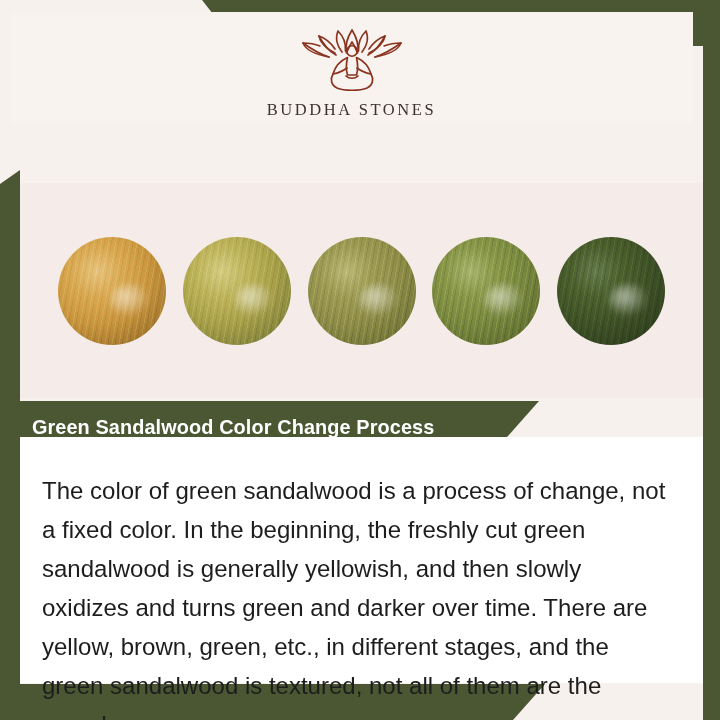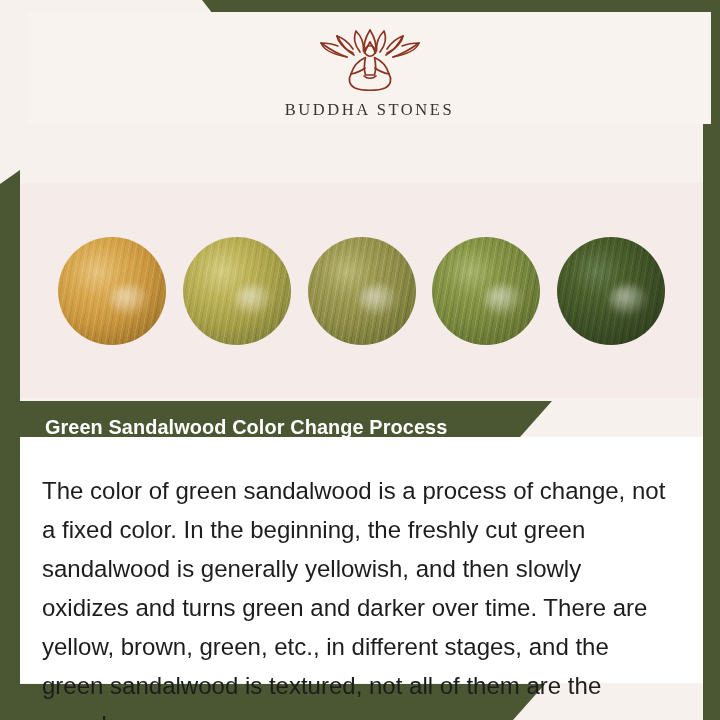--- a/index.html
+++ b/index.html
@@ -49,21 +49,21 @@
     left: 0; bottom: 0;
     width: 720px; height: 36px;
     background: #4b5632;
     clip-path: polygon(0 0, 545px 0, 513px 36px, 0 36px);
     z-index: 2;
   }
 
   
   .header {
     position: absolute;
-    left: 28px; top: 12px;
+    left: 10px; top: 12px;
     width: 683px; height: 112px;
     background: #f9f3f0;
     z-index: 3;
     display: flex;
     flex-direction: column;
     align-items: center;
     justify-content: flex-start;
   }
   .logo-wrap {
     margin-top: 14px;
@@ -154,21 +154,21 @@
     background: radial-gradient(ellipse at 40% 40%,
                 rgba(255,255,255,0.55) 0%,
                 rgba(255,255,255,0.22) 45%,
                 rgba(255,255,255,0) 75%);
     filter: blur(3px);
   }
 
   
   .section-banner {
     position: absolute;
-    left: 16px; top: 401px;
+    left: 3px; top: 401px;
     width: 536px; height: 52px;
     background: #4b5632;
     clip-path: polygon(0 0, 536px 0, 504px 36px, 0 36px);
     z-index: 4;
     display: flex;
     align-items: center;
   }
   .section-banner-text {
     font-family: "Liberation Sans Narrow", "Liberation Sans", sans-serif;
     font-size: 20.5px;

